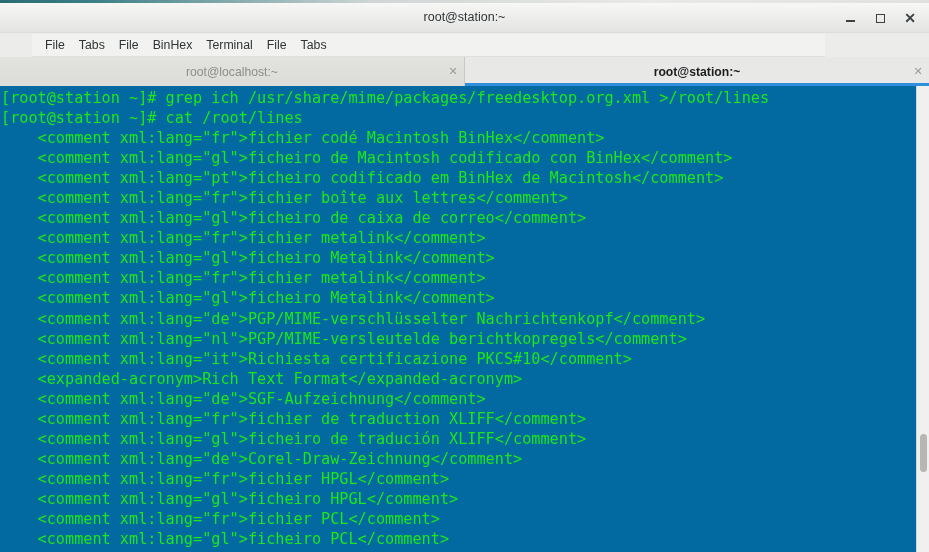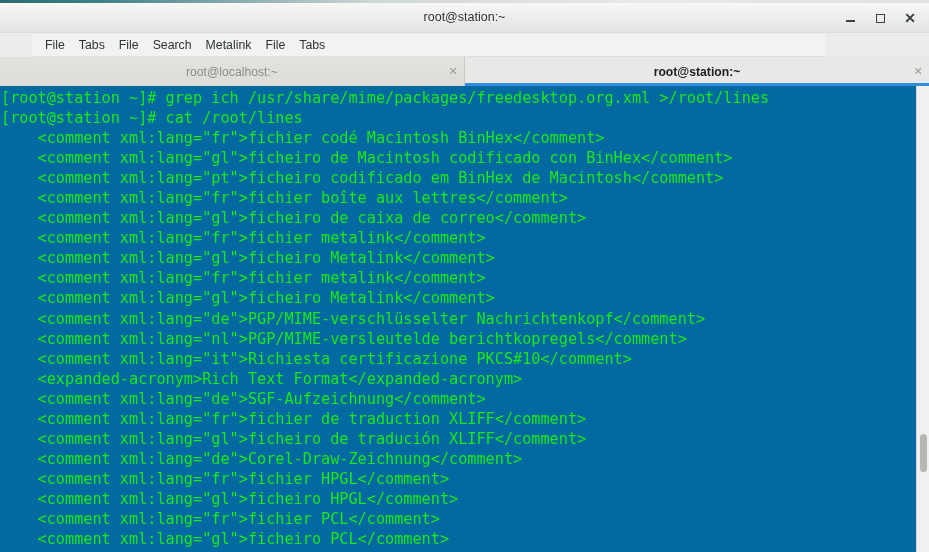--- a/index.html
+++ b/index.html
@@ -232,22 +232,22 @@
       <div class="winbtn">
         <span class="glyph-close">✕</span>
       </div>
     </div>
   </div>
 
   <div class="menubar">
     <div class="menu-item">File</div>
     <div class="menu-item">Tabs</div>
     <div class="menu-item">File</div>
-    <div class="menu-item">Search</div>
-    <div class="menu-item">Metalink</div>
+    <div class="menu-item">BinHex</div>
+    <div class="menu-item">Terminal</div>
     <div class="menu-item">File</div>
     <div class="menu-item">Tabs</div>
   </div>
 
   <div class="tabbar">
     <div class="tab tab-inactive">
       <span class="tab-label">root@localhost:~</span>
       <span class="tab-close">✕</span>
     </div>
     <div class="tab tab-active">

